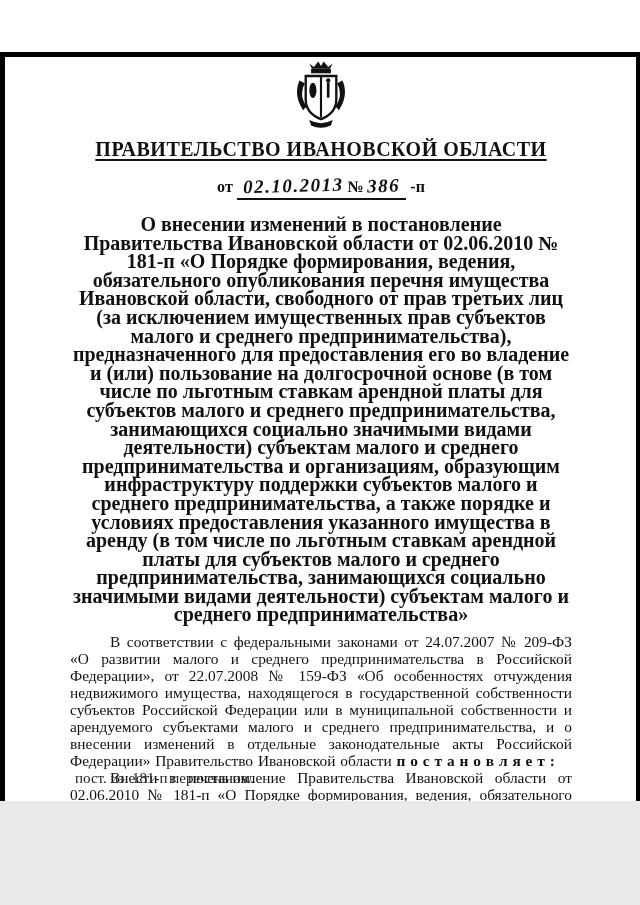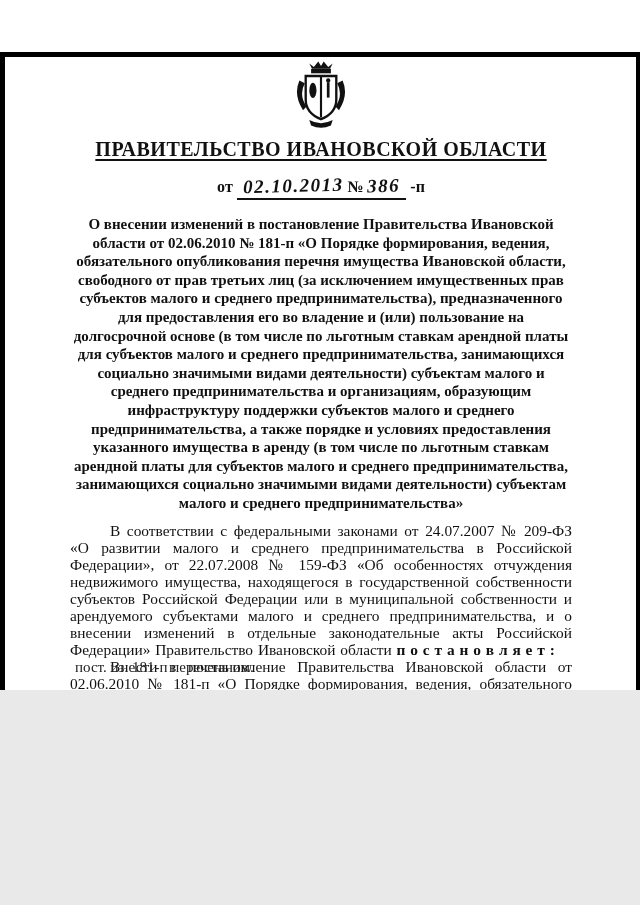--- a/index.html
+++ b/index.html
@@ -1,18 +1,18 @@
 <!DOCTYPE html>
 <html><head>
 <meta charset="utf-8">
 <style>
   * { margin:0; padding:0; box-sizing:border-box; }
   html,body { background:#e9e9e9; }
   .page {
-    position:relative; width:640px; height:690px; margin:0 auto;
+    position:relative; width:640px; height:801px; margin:0 auto;
     background:#ffffff; color:#111; overflow:hidden;
     font-family:"Liberation Serif","DejaVu Serif",serif;
   }
   .border-top { position:absolute; top:52px; left:0; width:640px; height:5px; background:#000; }
   .border-left { position:absolute; top:52px; left:0; width:5px; height:853px; background:#000; }
   .border-right { position:absolute; top:52px; right:0; width:4px; height:853px; background:#000; }
   .content { position:absolute; top:57px; left:70px; width:502px; }
   .emblem-wrap { text-align:center; margin-top:3px; height:72px; }
   .org-name {
     text-align:center; font-weight:bold; font-size:20px; letter-spacing:.5px;
@@ -20,21 +20,21 @@
   }
   .doc-type { text-align:center; font-weight:bold; font-size:26px; letter-spacing:1.5px; margin-top:8px; }
   .date-line { text-align:center; font-size:16px; font-weight:bold; margin-top:14px; white-space:nowrap; }
   .date-underline { display:inline-block; border-bottom:2px solid #111; padding:0 6px 1px 6px; }
   .handwritten {
     display:inline-block; font-style:italic; font-weight:bold; font-size:19px;
     letter-spacing:1.5px; transform:rotate(-1.5deg);
   }
   .city { text-align:center; font-size:15px; font-weight:bold; margin-top:3px; }
   .decree-title {
-    text-align:center; font-weight:bold; font-size:15px; line-height:18.6px; margin-top:15px;
+    text-align:center; font-weight:bold; font-size:20px; line-height:18.6px; margin-top:15px;
   }
   .body-text { margin-top:9px; }
   .body-text p {
     font-size:15.4px; line-height:17px; text-align:justify; text-indent:40px;
     word-spacing:1px;
   }
   .emphasis { font-weight:bold; }
   .footer-note { position:absolute; left:75px; bottom:14px; font-size:15px; color:#222; }
 </style>
 </head>

